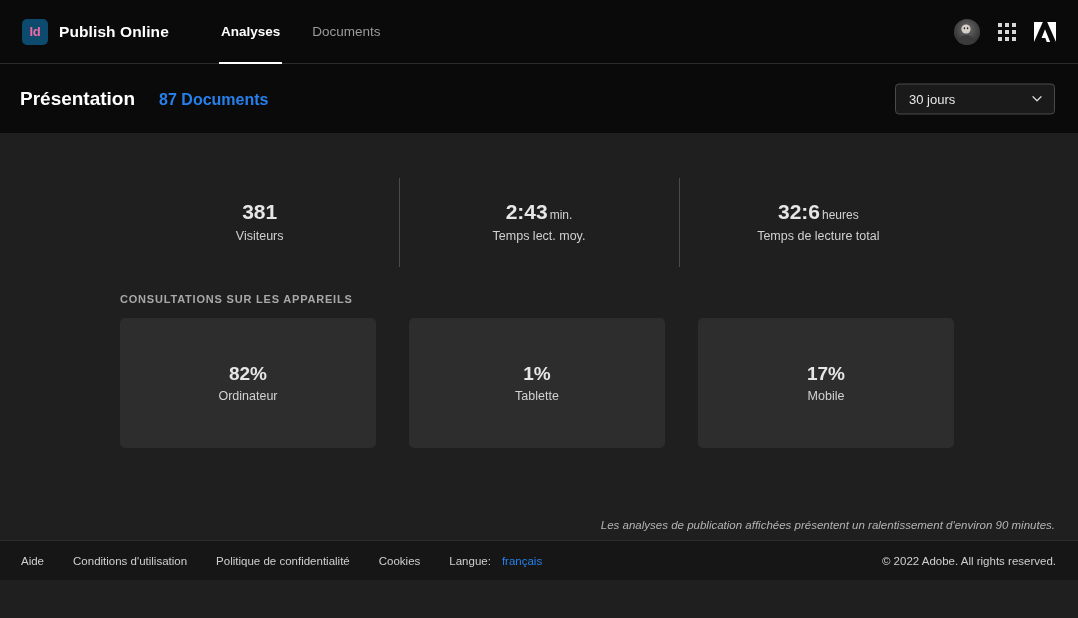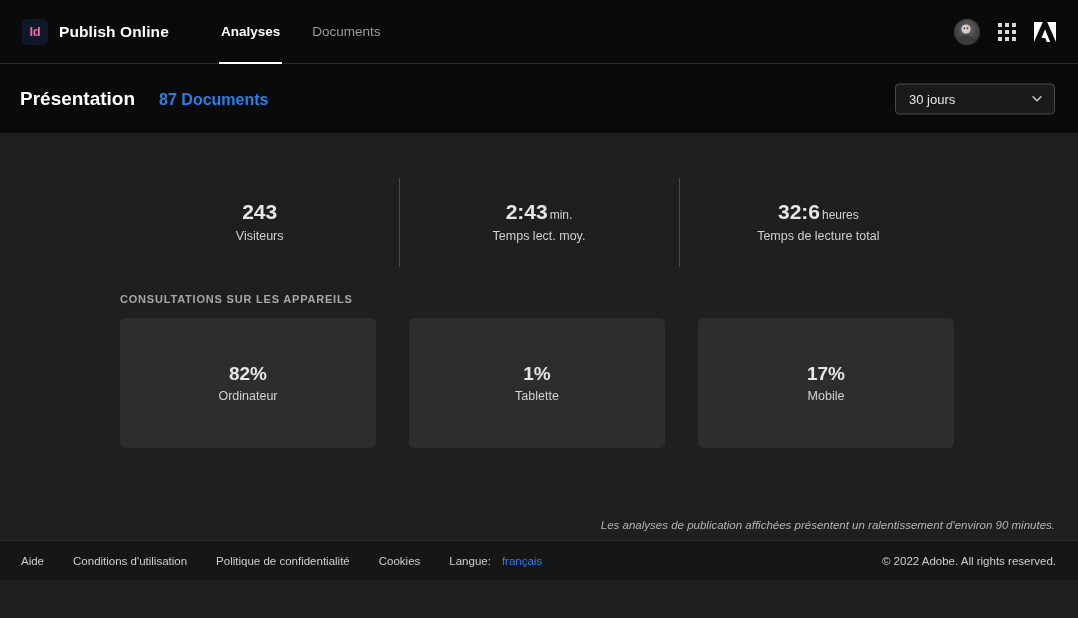--- a/index.html
+++ b/index.html
@@ -30,21 +30,21 @@
   .brand {
     display: flex;
     align-items: center;
     margin-left: 22px;
     gap: 11px;
   }
   .id-logo {
     width: 26px;
     height: 26px;
     border-radius: 5px;
-    background: #0f172a;
+    background: #0c4a6e;
     display: flex;
     align-items: center;
     justify-content: center;
     font-size: 13px;
     font-weight: bold;
     color: #f06ba0;
     letter-spacing: -0.3px;
     line-height: 1;
   }
   .brand-name {
@@ -390,21 +390,21 @@
     </svg>
   </div>
 </div>
 
 <div class="main">
 
   <div class="stats-row">
 
     <div class="stat">
       <div class="stat-value">
-        <span>243</span>
+        <span>381</span>
       </div>
       <div class="stat-label">Visiteurs</div>
     </div>
 
     <div class="stat">
       <div class="stat-value">
         <span>2:43</span><span class="unit">min.</span>
       </div>
       <div class="stat-label">Temps lect. moy.</div>
     </div>

